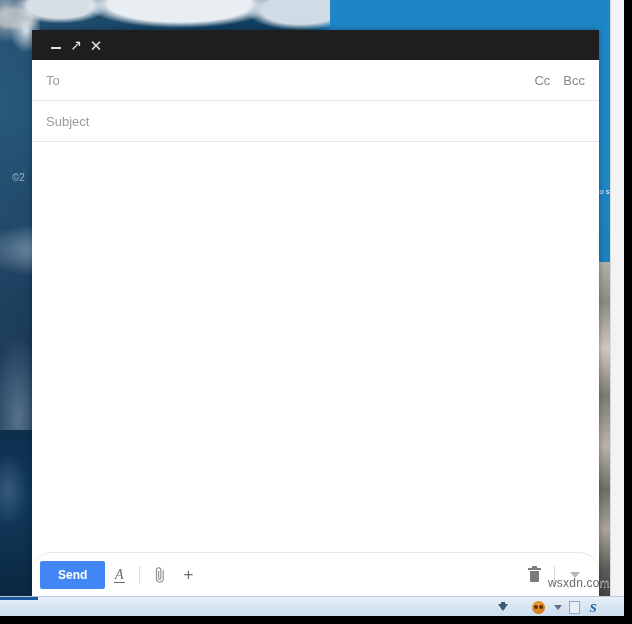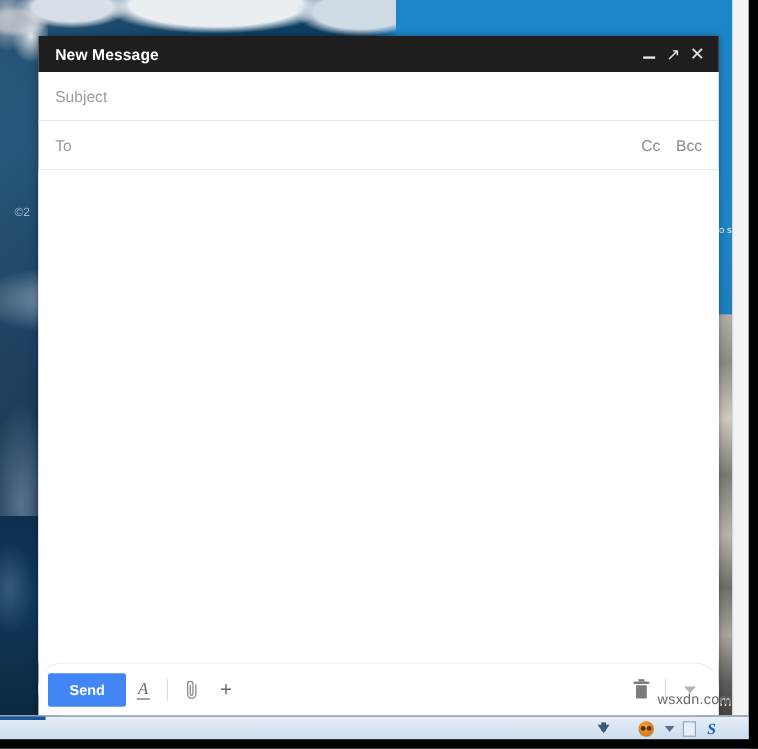--- a/index.html
+++ b/index.html
@@ -403,45 +403,44 @@
 
   <div id="right-scroll-gutter">
     
   </div>
   <div id="right-black-edge"></div>
   <div id="bottom-black-edge"></div>
 
   <div id="compose">
 
     <div id="compose-header">
-      <div id="compose-title">New Message</div>
 
       <div class="win-btn">
         <div class="glyph-min"></div>
       </div>
       <div class="win-btn">
         <span class="glyph-expand">↗</span>
       </div>
       <div class="win-btn">
         <span class="glyph-close">✕</span>
       </div>
-    </div>
-
-    <div class="field-row">
-      <div class="field-label">Subject</div>
     </div>
 
     <div class="field-row">
       <div class="field-label">To</div>
       <div class="cc-bcc">
         <span>Cc</span>
         <span>Bcc</span>
       </div>
     </div>
 
+    <div class="field-row">
+      <div class="field-label">Subject</div>
+    </div>
+
     <div id="body-area"></div>
 
     <div id="compose-toolbar">
       <button id="send-button">Send</button>
 
       <div class="tool-icon">
         <span class="format-A">A</span>
       </div>
 
       <div class="tool-sep"></div>

